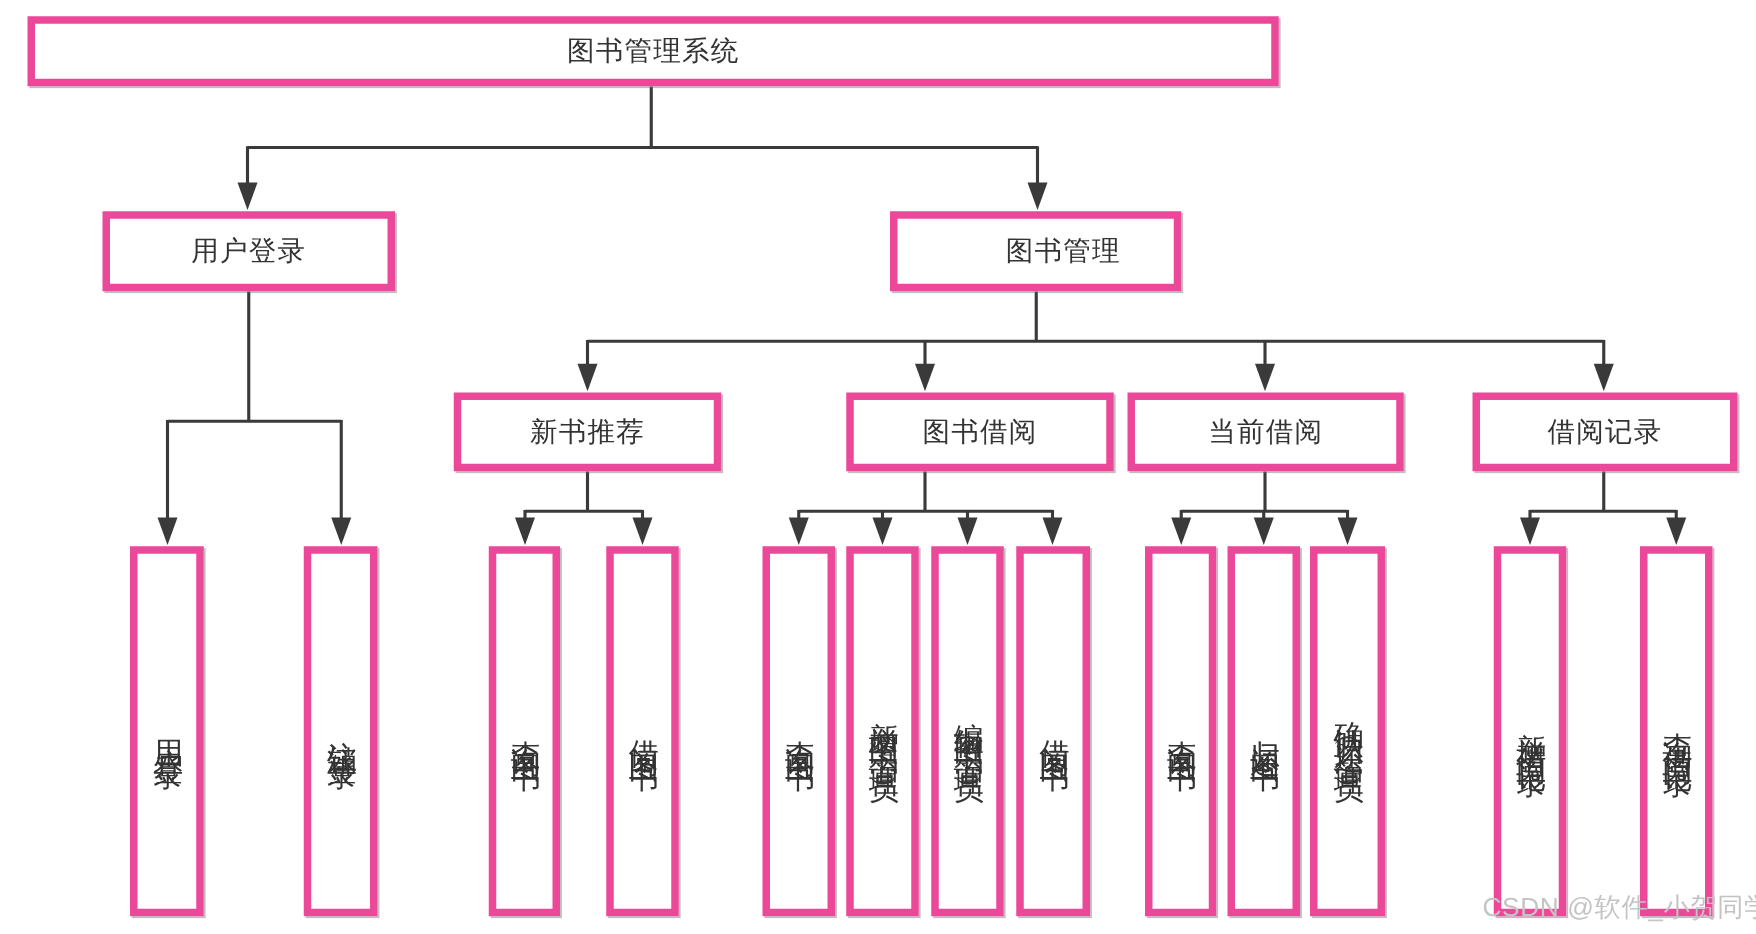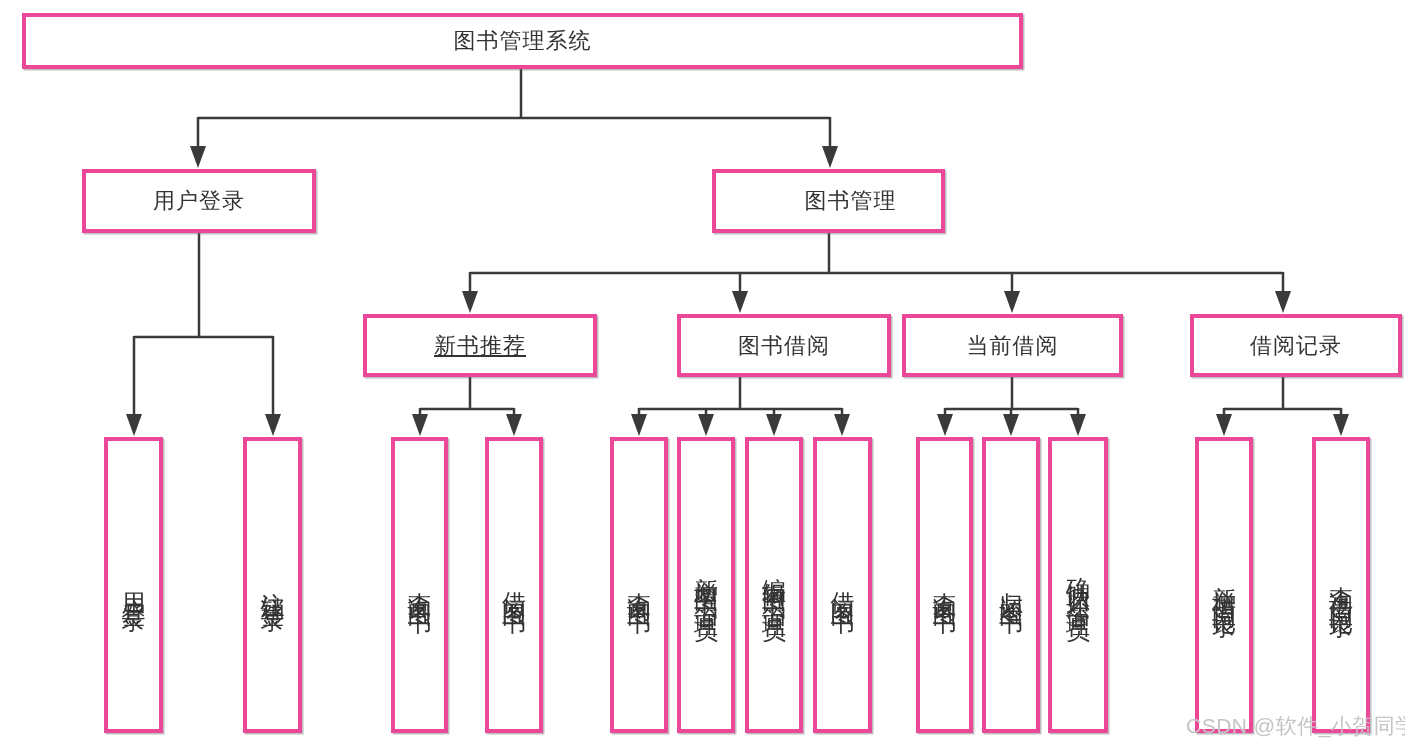--- a/index.html
+++ b/index.html
@@ -14,21 +14,21 @@
   }
   #connector-svg {
     position: absolute;
     left: 0; top: 0;
     width: 1405px; height: 747px;
     pointer-events: none;
   }
   .box {
     position: absolute;
     background: #ffffff;
-    border: 4px solid #ec4899;
+    border: 6px solid #ec4899;
     box-shadow: 1.5px 1.5px 0 rgba(110,110,110,0.45);
     display: flex;
     align-items: center;
     justify-content: center;
     color: #333333;
     z-index: 2;
   }
   .box.h span {
     font-size: 22px;
     letter-spacing: 1px;
@@ -131,30 +131,30 @@
     <span>图书管理系统</span>
   </div>
 
   <div class="box h l2" style="left:82px; width:234px;">
     <span>用户登录</span>
   </div>
   <div class="box h l2" style="left:712px; width:233px;padding-left:44px;">
     <span>图书管理</span>
   </div>
 
-  <div class="box h l3" style="left:363px; width:234px;text-decoration:underline;">
+  <div class="box h l3" style="left:363px; width:214px;">
     <span>新书推荐</span>
   </div>
   <div class="box h l3" style="left:633px; width:214px;margin-left:44px;">
     <span>图书借阅</span>
   </div>
   <div class="box h l3" style="left:902px; width:221px;">
     <span>当前借阅</span>
   </div>
-  <div class="box h l3" style="left:1178px; width:212px;margin-left:12px;">
+  <div class="box h l3" style="left:1178px; width:212px;">
     <span>借阅记录</span>
   </div>
 
   <div class="box v" style="left:104px; width:59px;">
     <span>用户登录</span>
   </div>
   <div class="box v" style="left:243px; width:59px;">
     <span>注销登录</span>
   </div>
   <div class="box v" style="left:391px; width:57px;">

